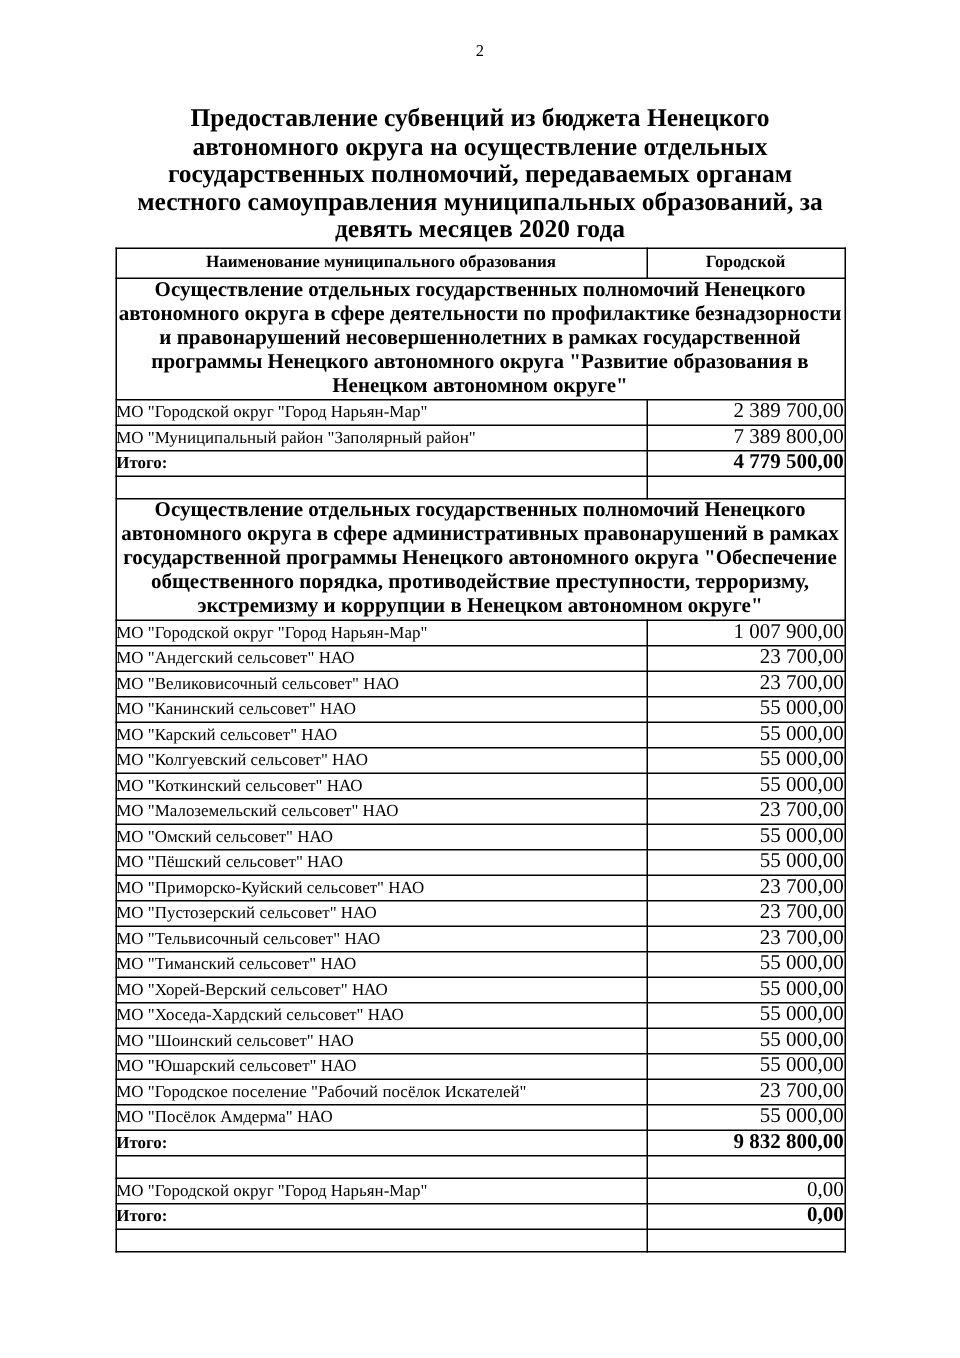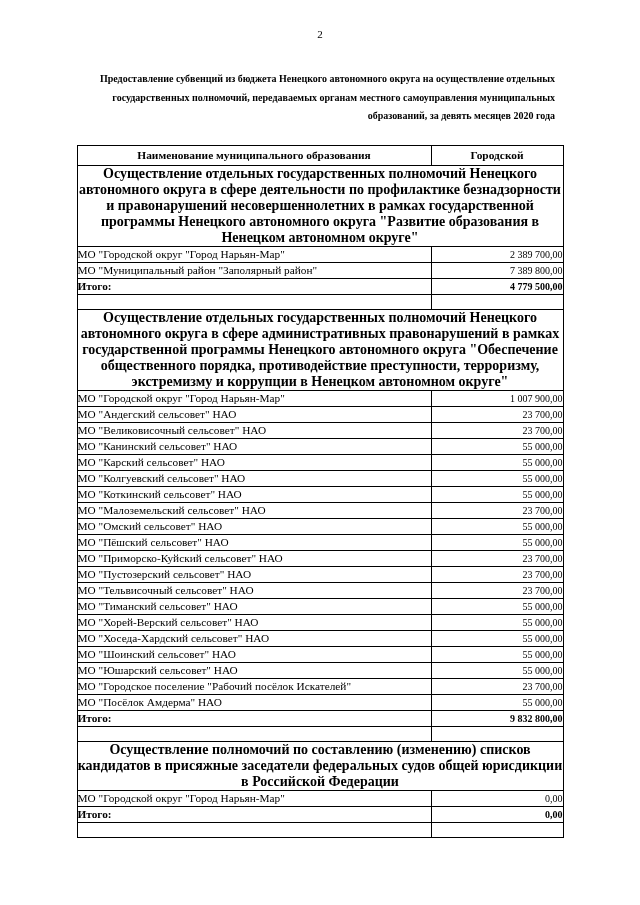--- a/index.html
+++ b/index.html
@@ -24,36 +24,36 @@
   .page-number {
     text-align: center;
     font-size: 11px;
     margin-top: 28px;
     margin-bottom: 0;
     letter-spacing: 0.2px;
   }
   .doc-title {
     margin: 30px auto 0 auto;
     width: 470px;
-    text-align: right;
-    font-weight: bold;
-    font-size: 10px;
+    text-align: center;
+    font-weight: bold;
+    font-size: 17px;
     line-height: 18.5px;
   }
   .units-label {
     width: 486px;
     margin: 7px auto 0 auto;
     text-align: right;
     font-size: 11.5px;
     padding-right: 2px;
     box-sizing: border-box;
   }
   table.ledger {
     width: 486px;
-    margin: 19px auto 0 auto;
+    margin: 2px auto 0 auto;
     border-collapse: collapse;
     table-layout: fixed;
     font-size: 11.2px;
   }
   table.ledger col.c-name { width: 354px; }
   table.ledger col.c-value { width: 132px; }
 
   table.ledger td, table.ledger th {
     border: 1px solid #000000;
     padding: 0;
@@ -78,21 +78,21 @@
     padding: 1px 3px 1px 4px;
     height: 15px;
     font-size: 11.3px;
     white-space: nowrap;
     overflow: hidden;
   }
   td.value-cell {
     text-align: right;
     padding: 1px 5px 1px 3px;
     height: 15px;
-    font-size: 10px;
+    font-size: 14px;
     white-space: nowrap;
   }
   tr.total-row td.name-cell,
   tr.total-row td.value-cell {
     font-weight: bold;
   }
   td.spacer-cell {
     height: 14px;
   }
 </style>
@@ -222,23 +222,20 @@
         </tr>
         <tr class="total-row">
           <td class="name-cell">Итого:</td>
           <td class="value-cell">9 832 800,00</td>
         </tr>
         <tr>
           <td class="spacer-cell"></td>
           <td class="spacer-cell"></td>
         </tr>
         <tr>
-          <td class="section-head" colspan="2">Осуществление полномочий по составлению (изменению) списков кандидатов в присяжные заседатели федеральных судов общей юрисдикции в Российской Федерации</td>
-        </tr>
-        <tr>
           <td class="name-cell">МО "Городской округ "Город Нарьян-Мар"</td>
           <td class="value-cell">0,00</td>
         </tr>
         <tr class="total-row">
           <td class="name-cell">Итого:</td>
           <td class="value-cell">0,00</td>
         </tr>
         <tr>
           <td class="spacer-cell"></td>
           <td class="spacer-cell"></td>

